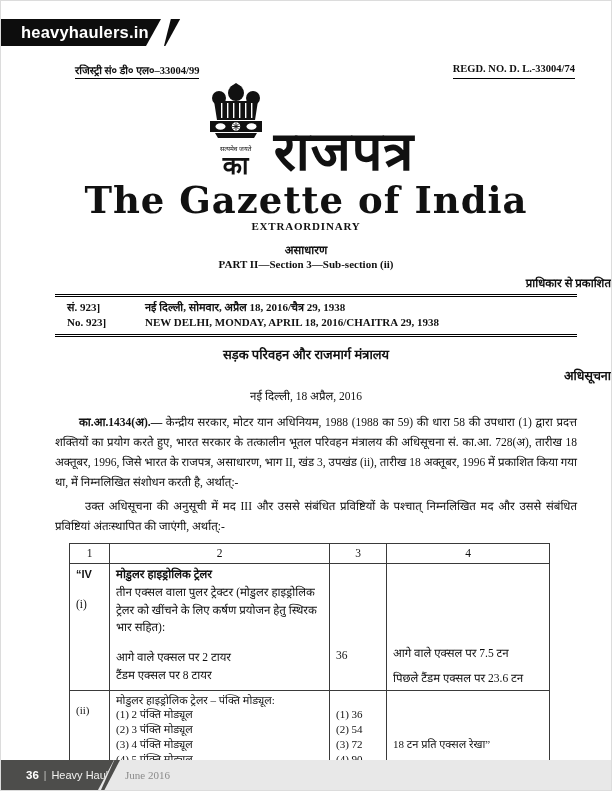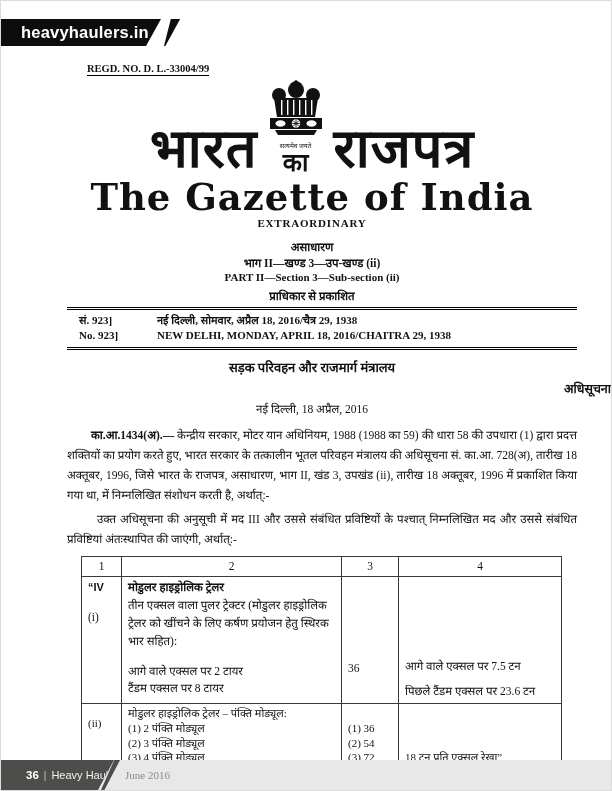--- a/index.html
+++ b/index.html
@@ -1,19 +1,19 @@
 <!DOCTYPE html>
 <html><head>
 <meta charset="utf-8">
 <style>
   html,body{margin:0;padding:0;background:#ffffff;}
   .page{
     position:relative;width:612px;height:791px;background:#fff;overflow:hidden;
     box-sizing:border-box;border:1px solid #dcdcdc;
-    font-family:"Liberation Serif","DejaVu Serif",serif;color:#111;padding-left:12px;
+    font-family:"Liberation Serif","DejaVu Serif",serif;color:#111;
   }
   
   .banner-main{
     position:absolute;top:18px;left:0;width:160px;height:27px;background:#0d0d0d;
     clip-path:polygon(0 0,100% 0,calc(100% - 15px) 100%,0 100%);
     display:flex;align-items:center;padding-left:20px;box-sizing:border-box;
   }
   .banner-main span{
     color:#fff;font-family:"Liberation Sans","DejaVu Sans",sans-serif;
     font-weight:700;font-size:16.5px;letter-spacing:.2px;
@@ -36,21 +36,21 @@
   .kaa{font-size:25px;font-weight:800;line-height:1.05;}
   .gazette{
     text-align:center;font-family:"DejaVu Serif","Liberation Serif",serif;
     font-size:37px;font-weight:700;line-height:1;margin-top:3px;letter-spacing:1px;
   }
   .cline{text-align:center;line-height:1.25;}
   .l-asadharan{margin-top:9px;font-weight:bold;font-size:11.5px;}
   .l-extra{font-weight:bold;font-size:11px;letter-spacing:.8px;margin-top:1px;}
   .l-bhag{font-weight:bold;font-size:11.5px;margin-top:2px;}
   .l-part{font-weight:bold;font-size:11px;margin-top:1px;}
-  .l-pradhikar{font-weight:bold;font-size:11.5px;margin-top:4px;}
+  .l-pradhikar{font-weight:bold;font-size:11.5px;margin-top:4px;text-align:right;}
   .l-published{font-weight:bold;font-size:11.5px;letter-spacing:.5px;margin-top:1px;}
   
   .issue-bar{
     margin:4px 34px 0 54px;border-top:3px double #000;border-bottom:3px double #000;
     padding:3px 0 4px;
   }
   .issue-row{display:flex;font-weight:bold;font-size:11px;line-height:15px;}
   .issue-no{width:90px;padding-left:12px;box-sizing:border-box;}
   .issue-date{flex:1;text-align:left;}
   .issue-spacer{width:90px;}
@@ -108,25 +108,25 @@
 <body>
 
 <div class="page">
 
   <div class="banner-main">
     <span>heavyhaulers.in</span>
   </div>
   <div class="banner-sliver"></div>
 
   <div class="regline">
-    <span>REGD. NO. D. L.-33004/99</span>
+    <span>रजिस्ट्री सं० डी० एल०–33004/99</span>
+    <span>REGD. NO. D. L.-33004/74</span>
   </div>
 
   <div class="masthead-row">
-    <div class="hindi-big">भारत</div>
     <div class="emblem-col">
       <svg width="56" height="62" viewBox="0 0 56 62" aria-hidden="true">
         <g fill="#111">
           <circle cx="28" cy="10" r="8"></circle>
           <path d="M22 4 L28 0 L34 4 Z"></path>
           <circle cx="11" cy="15" r="7"></circle>
           <circle cx="45" cy="15" r="7"></circle>
           <path d="M6 18 H50 L47 37 H9 Z"></path>
           <rect x="2" y="38" width="52" height="11"></rect>
           <path d="M7 50 H49 L46 55 H10 Z"></path>
@@ -148,21 +148,20 @@
       </svg>
       <div class="motto">सत्यमेव जयते</div>
       <div class="kaa">का</div>
     </div>
     <div class="hindi-big">राजपत्र</div>
   </div>
   <div class="gazette">The Gazette of India</div>
 
   <div class="cline l-extra">EXTRAORDINARY</div>
   <div class="cline l-asadharan">असाधारण</div>
-  <div class="cline l-bhag">भाग II—खण्ड 3—उप-खण्ड (ii)</div>
   <div class="cline l-part">PART II—Section 3—Sub-section (ii)</div>
   <div class="cline l-pradhikar">प्राधिकार से प्रकाशित</div>
 
   <div class="issue-bar">
     <div class="issue-row">
       <div class="issue-no">सं.  923]</div>
       <div class="issue-date">नई दिल्ली, सोमवार, अप्रैल 18, 2016/चैत्र 29, 1938</div>
       <div class="issue-spacer"></div>
     </div>
     <div class="issue-row">

